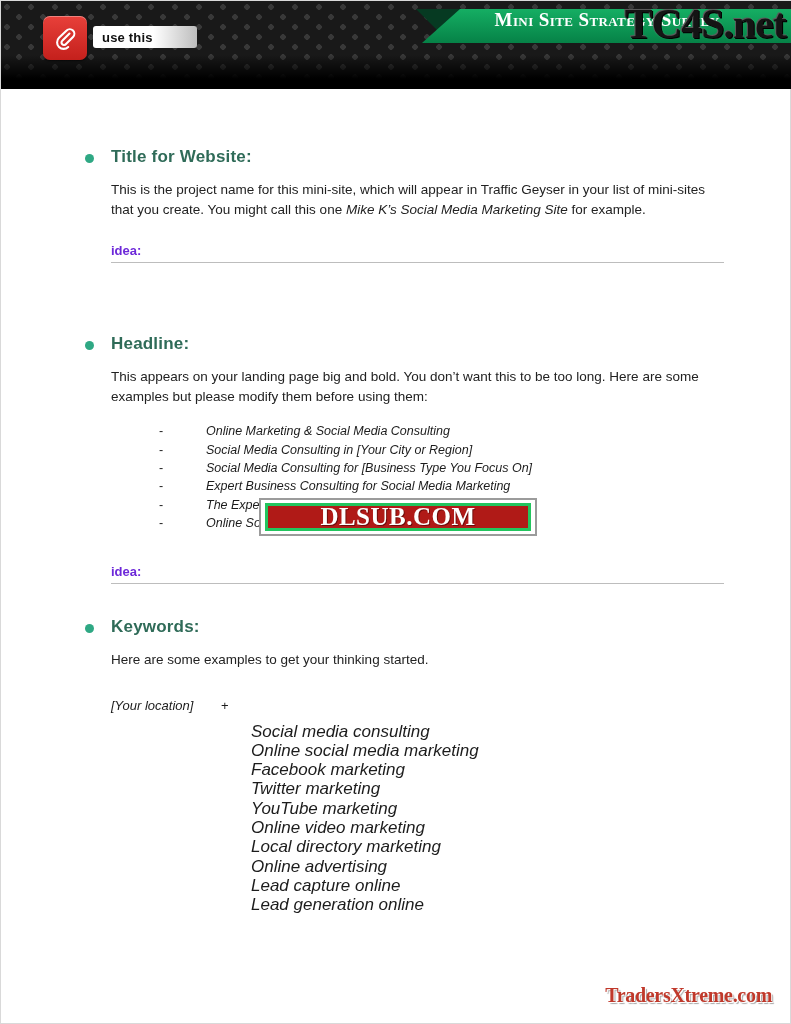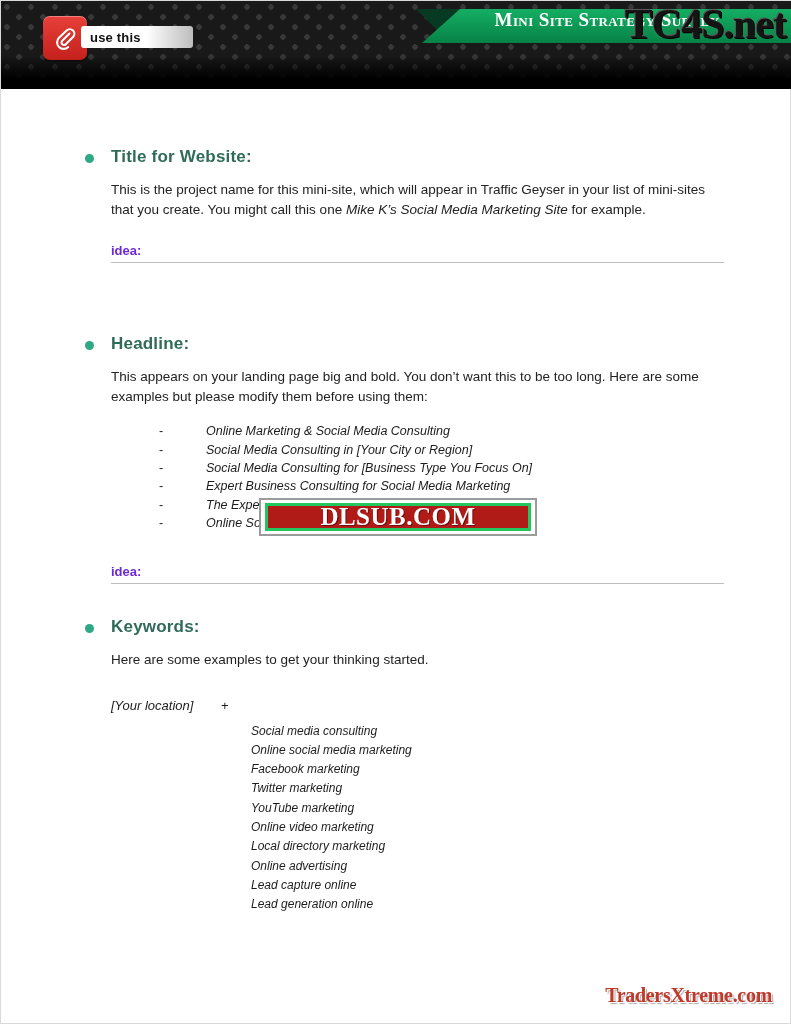--- a/index.html
+++ b/index.html
@@ -46,22 +46,22 @@
     width: 44px; height: 44px;
     border-radius: 7px;
     background: linear-gradient(to bottom, #e8403a 0%, #c4201c 100%);
     box-shadow: 0 1px 2px rgba(0,0,0,.6), inset 0 1px 0 rgba(255,255,255,.35);
     display: flex; align-items: center; justify-content: center;
   }
   .clip-badge svg { display: block; }
 
   
   .use-this {
-    position: absolute; left: 80px; top: 25px;
-    height: 22px; width: 112px;
+    position: absolute; left: 92px; top: 25px;
+    height: 22px; width: 104px;
     border-radius: 3px;
     background: linear-gradient(to right, #ffffff 0%, #ffffff 58%, #bdbdbd 100%);
     display: flex; align-items: center;
   }
   .use-this span {
     font-size: 13px; font-weight: bold; color: #111;
     padding-left: 9px; letter-spacing: .2px;
   }
 
   
@@ -178,21 +178,21 @@
   }
   .kw-plus-row .loc { position: absolute; left: 0; top: 0; }
   .kw-plus-row .plus { position: absolute; left: 110px; top: 0; font-style: normal; }
 
   ul.kwlist {
     list-style: none;
     margin: 6px 0 0 0;
     padding: 0 0 0 140px;
   }
   ul.kwlist li {
-    font-size: 12px;
+    font-size: 17px;
     font-style: italic;
     color: #1c1c1c;
     line-height: 19.3px;
   }
 
   
   .wm-dlsub {
     position: absolute; left: 258px; top: 497px;
     width: 278px; height: 38px;
     background: #ffffff;

